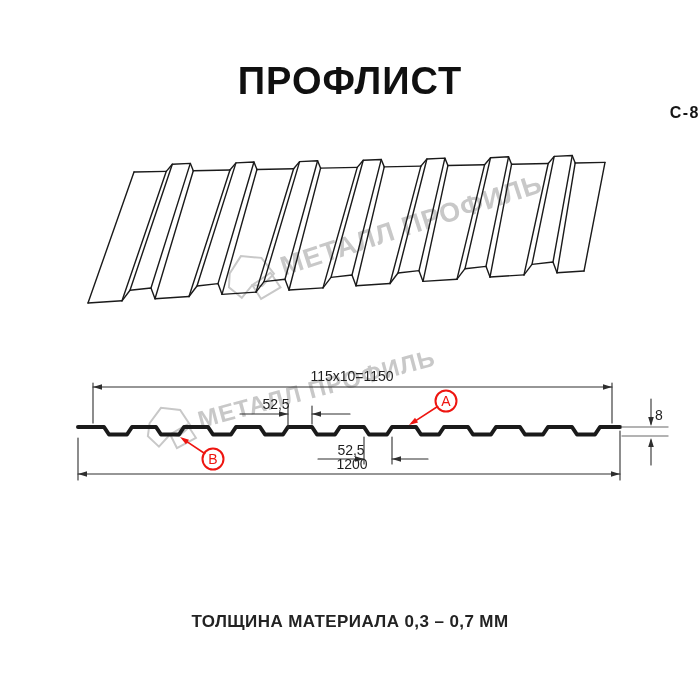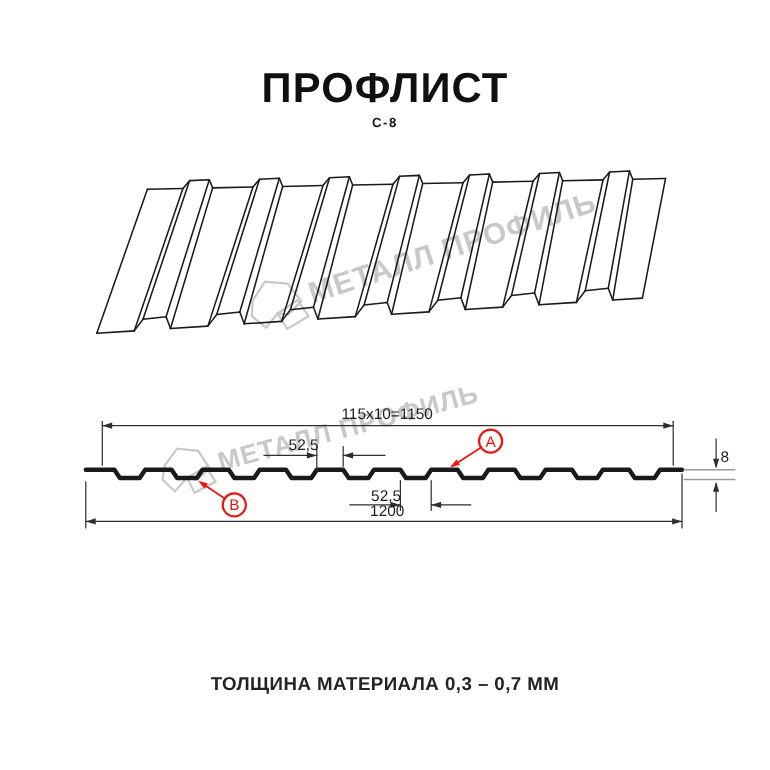--- a/index.html
+++ b/index.html
@@ -1,20 +1,20 @@
 <!DOCTYPE html>
 <html><head>
 <meta charset="utf-8">
 <style>
   html,body{margin:0;padding:0;background:#fff;}
   .page{position:relative;width:700px;height:700px;background:#ffffff;overflow:hidden;
         font-family:"Liberation Sans", sans-serif;}
   .center-text{position:absolute;left:0;width:700px;text-align:center;}
   .title{top:60px;font-size:38px;font-weight:800;letter-spacing:1px;color:#101010;}
-  .subtitle{top:104px;font-size:12px;font-weight:700;letter-spacing:1.5px;color:#151515;}
+  .subtitle{top:104px;font-size:16px;font-weight:700;letter-spacing:1.5px;color:#151515;text-align:right;}
   .footer{top:612px;font-size:17px;font-weight:600;letter-spacing:0.4px;color:#232323;}
   svg text{font-family:"Liberation Sans", sans-serif;}
   .dimtxt{font-size:14px;fill:#1e1e1e;}
   .marker-letter{font-size:14px;font-weight:400;}
   .wmtxt{font-weight:700;letter-spacing:1px;}
 </style>
 </head>
 <body>
 
 <div class="page">

